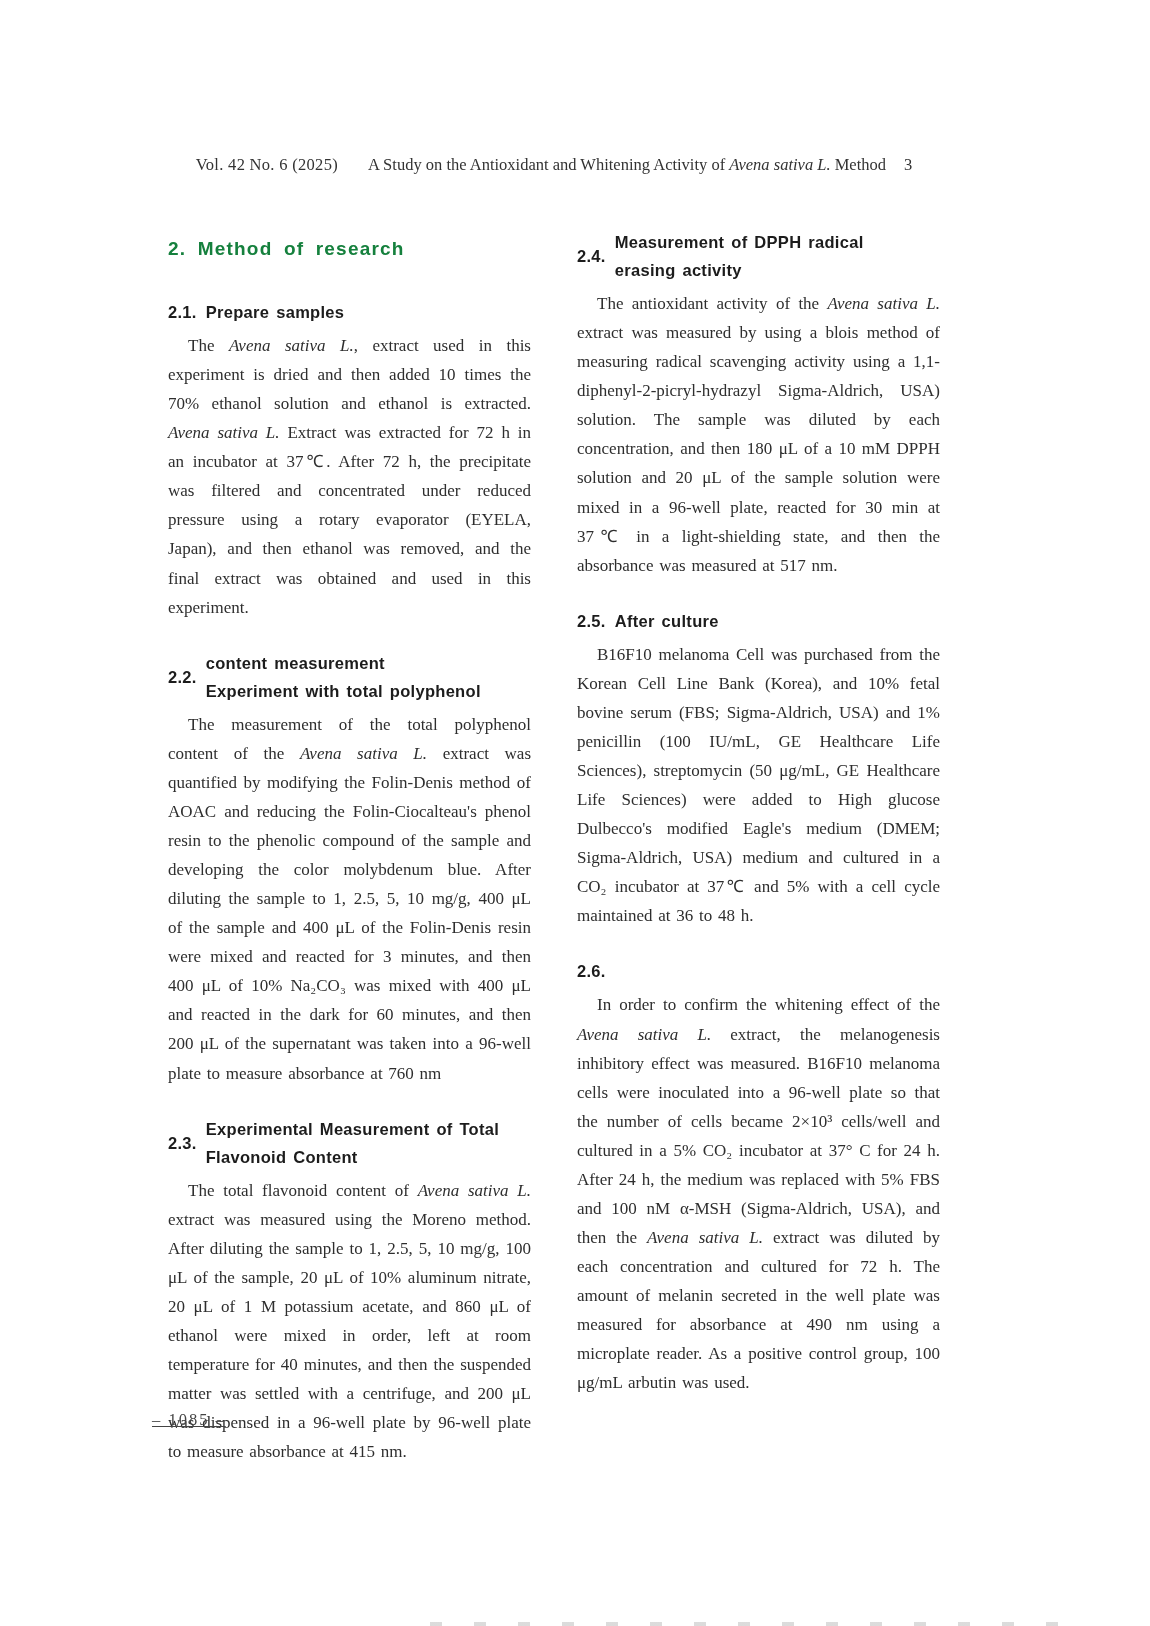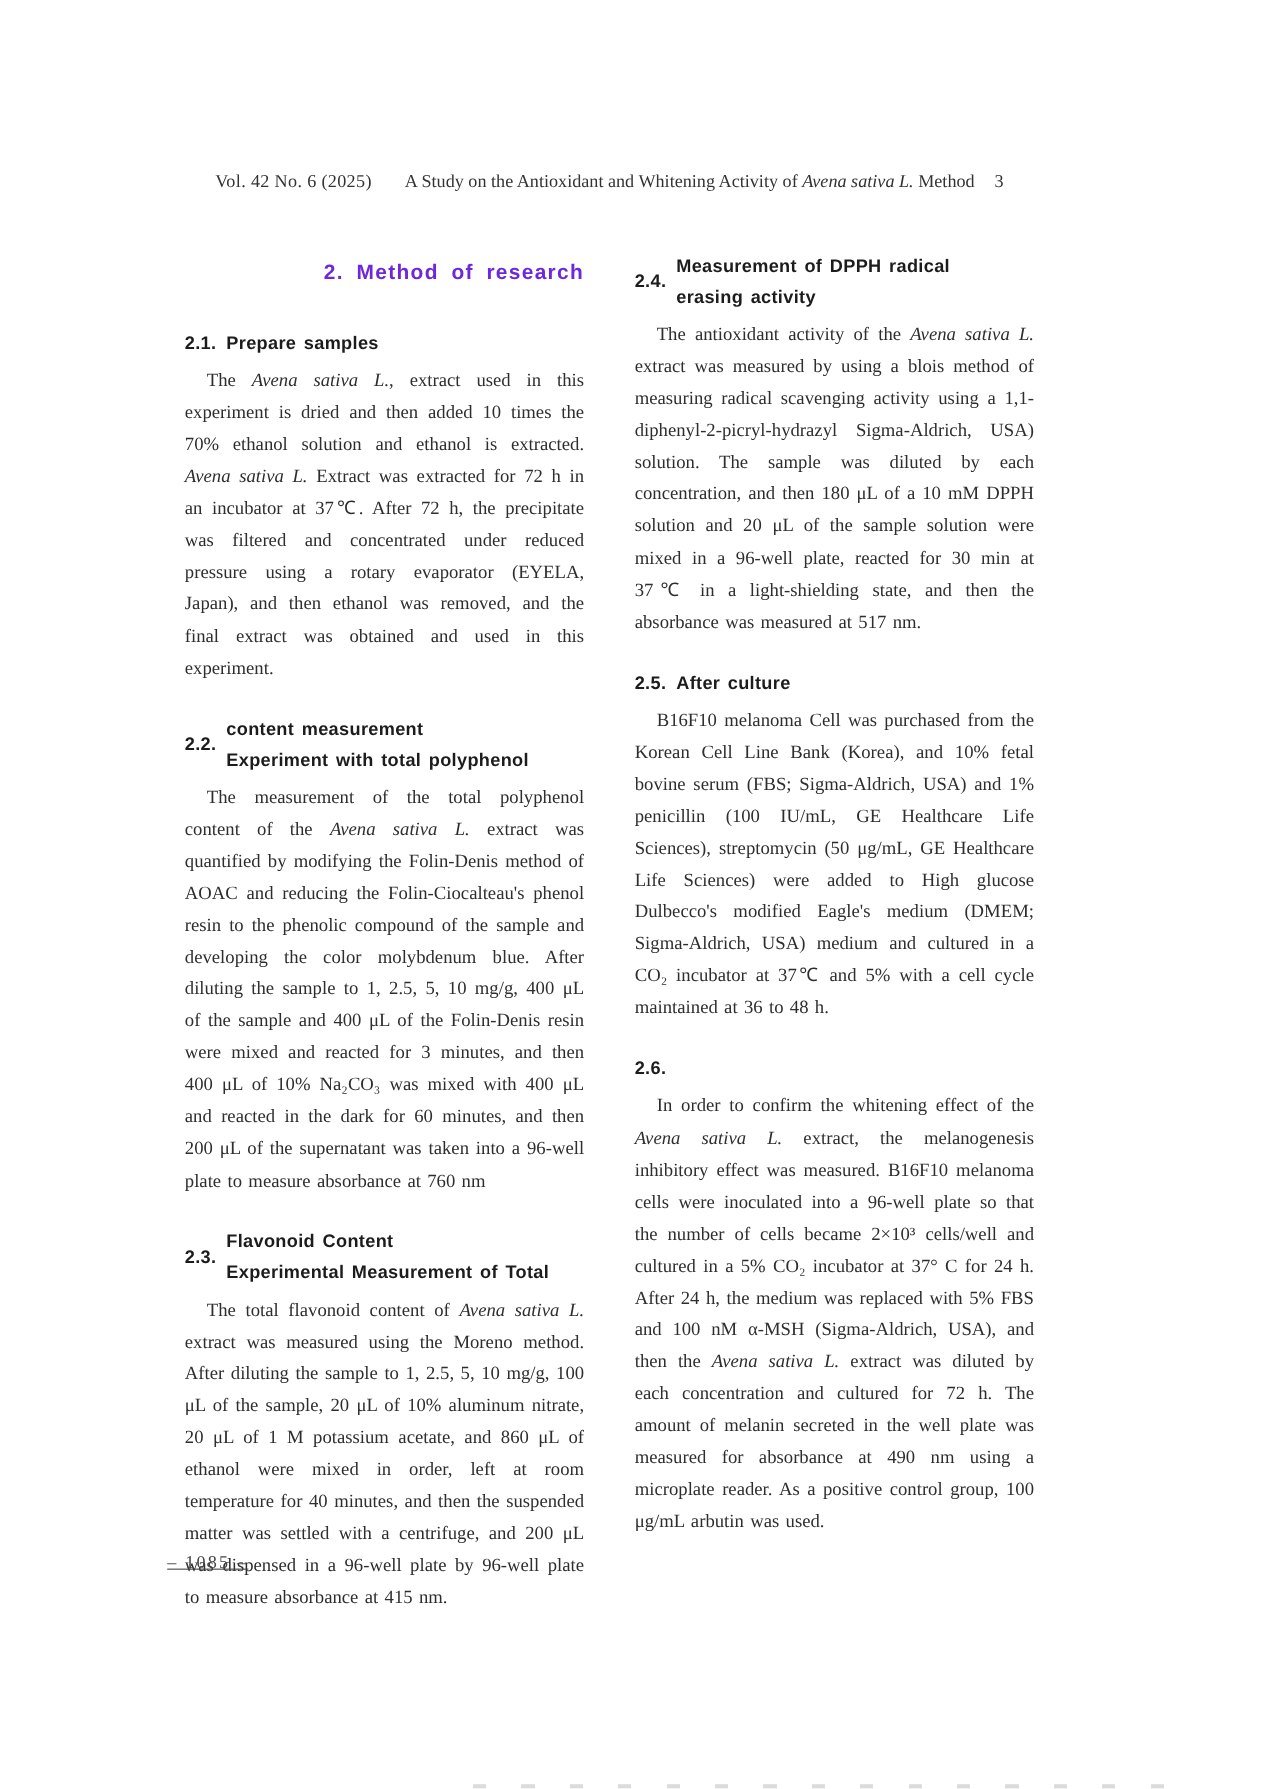--- a/index.html
+++ b/index.html
@@ -38,22 +38,22 @@
     width: 772px;
     display: flex;
     gap: 46px;
   }
   .col { width: 363px; }
 
   .main-heading {
     font-family: "Liberation Sans", sans-serif;
     font-weight: bold;
     font-size: 19px;
-    color: #6d28d9;
-    text-align: right;
+    color: #15803d;
+    text-align: left;
     letter-spacing: 1.2px;
     word-spacing: 5px;
     margin: 10px 0 38px 0;
   }
 
   .sec { margin: 0 0 27px 0; }
   .sec-heading {
     display: flex;
     font-family: "Liberation Sans", sans-serif;
     font-weight: bold;
@@ -133,22 +133,22 @@
               <span class="title-line">Experiment with total polyphenol</span>
             </span>
     </h3>
     <p class="sec-body"><span>The measurement of the total polyphenol content of the </span><span class="it">Avena sativa L.</span><span> extract was quantified by modifying the Folin-Denis method of AOAC and reducing the Folin-Ciocalteau's phenol resin to the phenolic compound of the sample and developing the color molybdenum blue. After diluting the sample to 1, 2.5, 5, 10 mg/g, 400 μL of the sample and 400 μL of the Folin-Denis resin were mixed and reacted for 3 minutes, and then 400 μL of 10% Na₂CO₃ was mixed with 400 μL and reacted in the dark for 60 minutes, and then 200 μL of the supernatant was taken into a 96-well plate to measure absorbance at 760 nm</span></p>
   </section>
 
   <section class="sec">
     <h3 class="sec-heading">
       <span class="sec-num">2.3.</span>
       <span class="sec-title">
+              <span class="title-line">Experimental Measurement of Total</span>
               <span class="title-line">Flavonoid Content</span>
-              <span class="title-line">Experimental Measurement of Total</span>
             </span>
     </h3>
     <p class="sec-body"><span>The total flavonoid content of </span><span class="it">Avena sativa L.</span><span> extract was measured using the Moreno method. After diluting the sample to 1, 2.5, 5, 10 mg/g, 100 μL of the sample, 20 μL of 10% aluminum nitrate, 20 μL of 1 M potassium acetate, and 860 μL of ethanol were mixed in order, left at room temperature for 40 minutes, and then the suspended matter was settled with a centrifuge, and 200 μL was dispensed in a 96-well plate by 96-well plate to measure absorbance at 415 nm.</span></p>
   </section>
 </div>
   </div>
   <div class="col">
     <div id="right-col-sections">
   <section class="sec">
     <h3 class="sec-heading">

